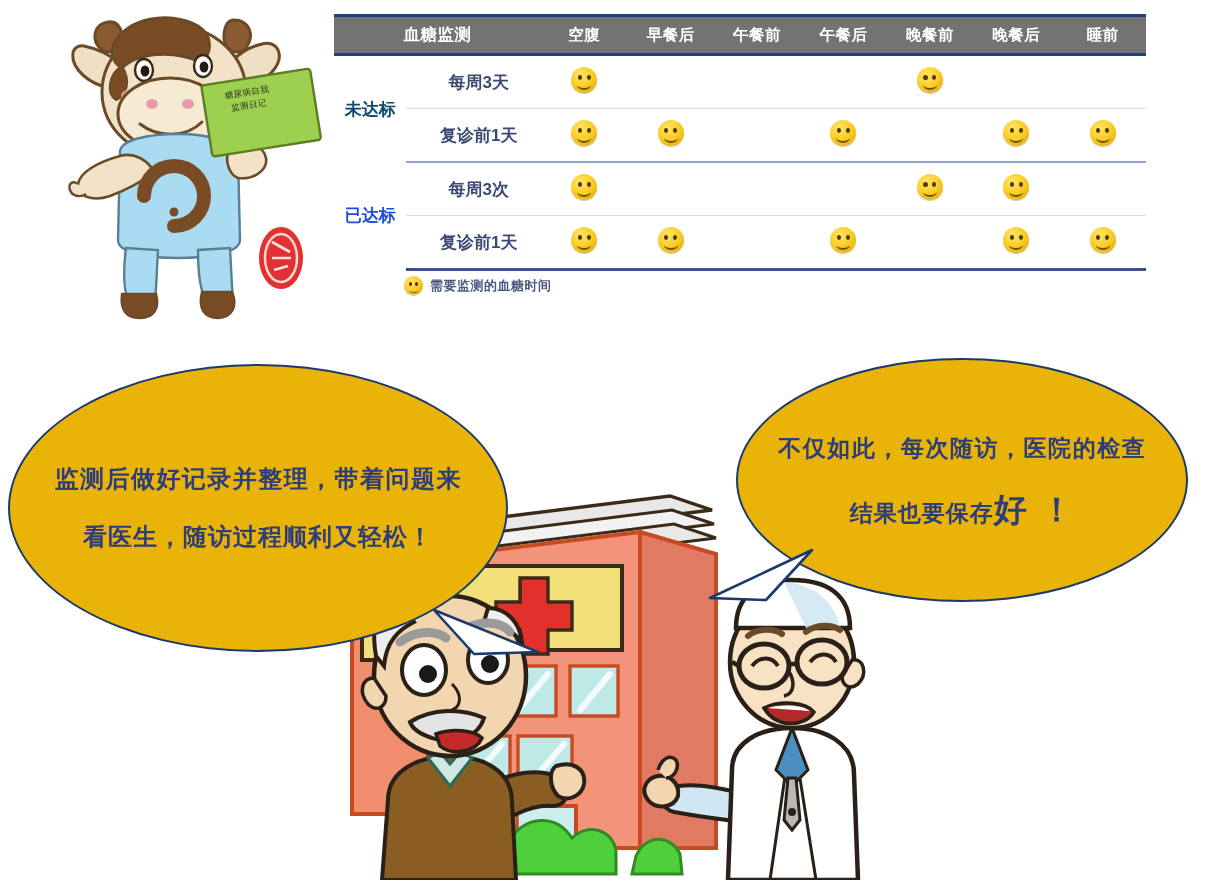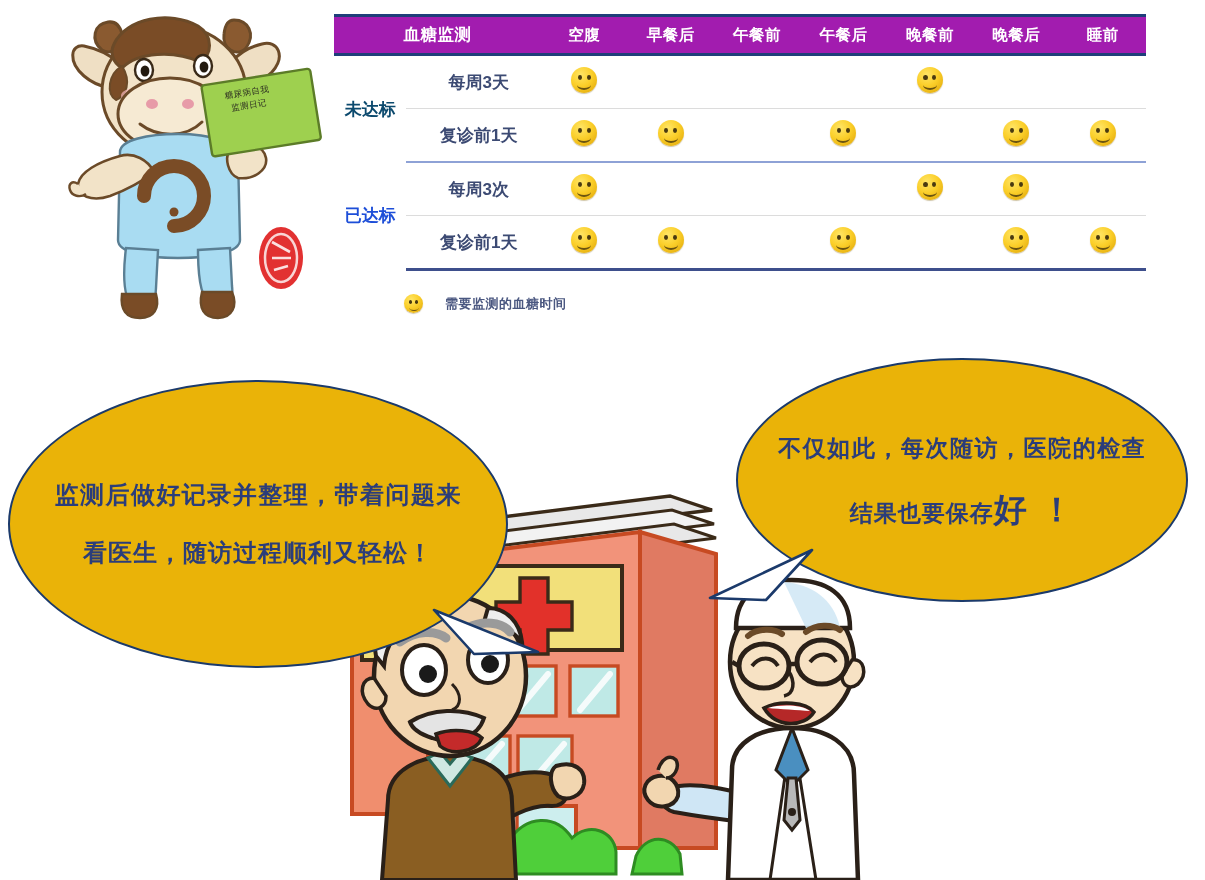--- a/index.html
+++ b/index.html
@@ -37,21 +37,21 @@
     position: absolute;
     left: 334px; top: 14px;
     width: 812px;
   }
   .tbl {
     width: 100%;
     border-collapse: collapse;
     table-layout: fixed;
   }
   .tbl th {
-    background: #a21caf;
+    background: #737373;
     color: #ffffff;
     font-size: 15.5px;
     font-weight: bold;
     height: 36px;
     padding: 0;
     text-align: center;
     border-top: 3px solid #1f3f7a;
     border-bottom: 3px solid #1f3f7a;
     letter-spacing: 0.5px;
   }
@@ -108,42 +108,42 @@
     border-radius: 0 0 50% 50%;
   }
   .smiley.sm { width: 19px; height: 19px; }
   .smiley.sm::before, .smiley.sm::after { top: 6px; width: 3.2px; height: 3.8px; }
   .smiley.sm::before { left: 4.8px; }
   .smiley.sm::after  { right: 4.8px; }
   .smiley.sm > i { left: 4.5px; right: 4.5px; top: 9.5px; height: 6px; border-bottom-width: 1.8px; }
 
   .legend {
     position: absolute;
-    left: 404px; top: 294px;
+    left: 404px; top: 276px;
     display: flex;
     align-items: center;
-    gap: 22px;
+    gap: 7px;
   }
   .legend-text {
     font-size: 13px;
     font-weight: bold;
     color: #4a5780;
     letter-spacing: 0.5px;
   }
 
   
   .bubble {
     position: absolute;
     box-sizing: border-box;
     border: 2.6px solid #1b3a6b;
     border-radius: 50%;
     background: #eab308;
     z-index: 6;
   }
-  .bubble-left  { left: 8px;  top: 380px; width: 500px; height: 288px; }
+  .bubble-left  { left: 8px;  top: 364px; width: 500px; height: 288px; }
   .bubble-right { left: 736px; top: 358px; width: 452px; height: 244px; }
   .bubble-text {
     position: absolute;
     left: 9%; right: 9%;
     top: 50%;
     transform: translateY(-50%);
     color: #2b3d7a;
     font-weight: bold;
     font-family: "DejaVu Sans", sans-serif;
     text-align: justify;

